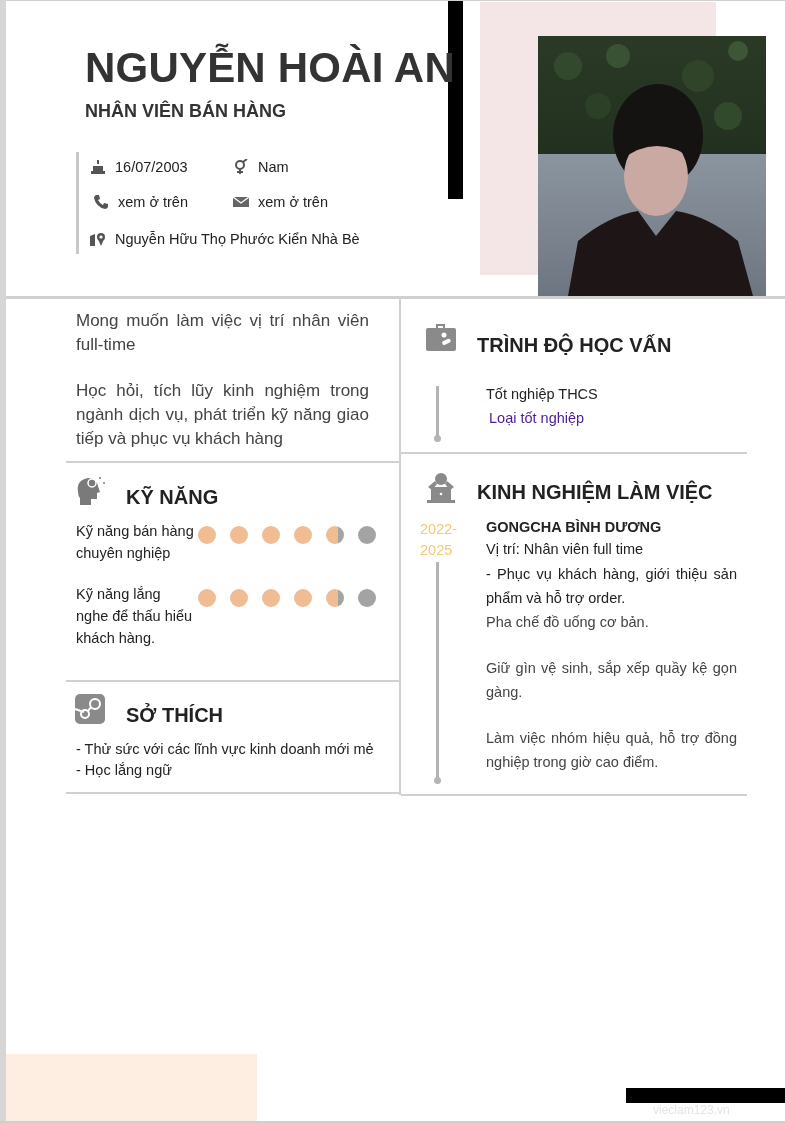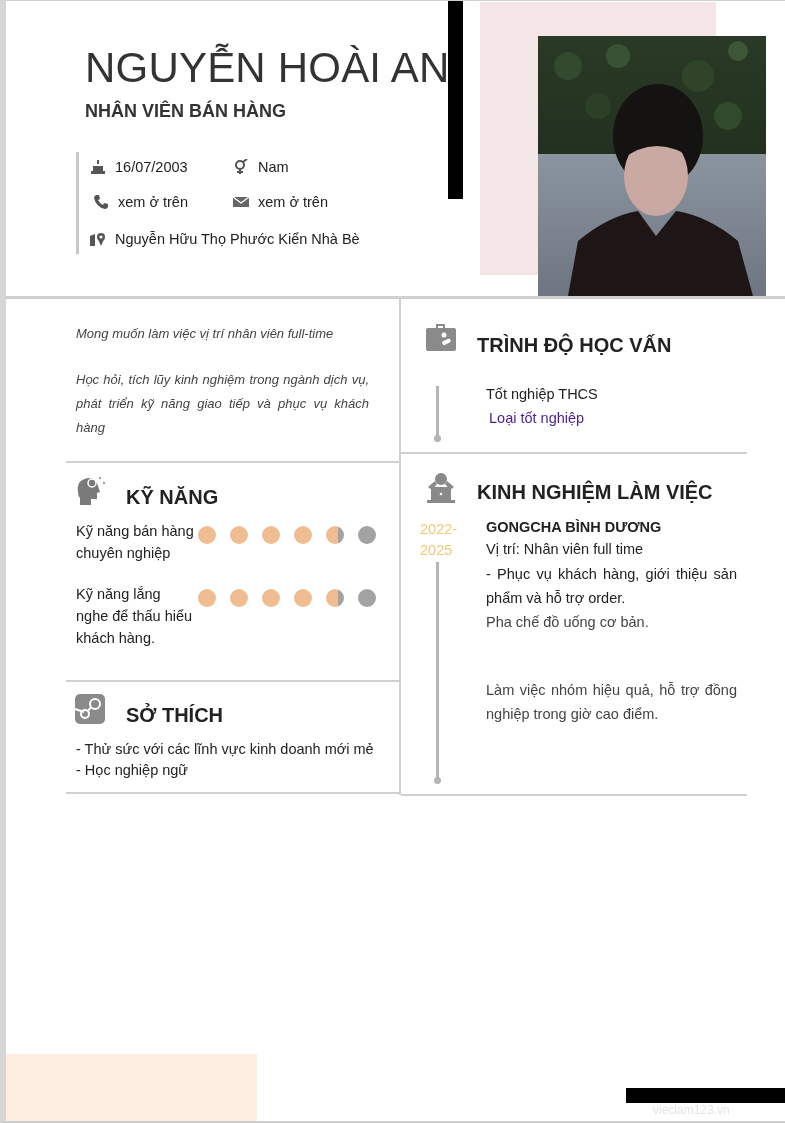--- a/index.html
+++ b/index.html
@@ -8,32 +8,32 @@
 
   .page-edge { position: absolute; left: 0; top: 0; width: 6px; height: 1123px; background: #d6d6d6; }
   .page-top { position: absolute; left: 0; top: 0; width: 785px; height: 1px; background: #d0d0d0; }
   .page-bottom { position: absolute; left: 0; bottom: 0; width: 785px; height: 2px; background: #cfcfcf; }
 
   .pink-block { position: absolute; left: 480px; top: 2px; width: 236px; height: 273px; background: #f4e5e6; }
   .black-bar { position: absolute; left: 448px; top: 1px; width: 15px; height: 198px; background: #000; }
   .photo { position: absolute; left: 538px; top: 36px; width: 228px; height: 260px; overflow: hidden; background: #1c1a1a; }
   .photo svg { display: block; }
 
-  .name { position: absolute; left: 85px; top: 44px; font-size: 42px; font-weight: 400; color: #333; letter-spacing: 0.2px; white-space: nowrap; font-family: "Liberation Sans", sans-serif; }
+  .name { position: absolute; left: 85px; top: 44px; font-size: 42px; font-weight: 700; color: #333; letter-spacing: 0.2px; white-space: nowrap; font-family: "Liberation Sans", sans-serif; }
   .title { position: absolute; left: 85px; top: 101px; font-size: 18px; font-weight: 700; color: #333; white-space: nowrap; }
 
   .contact-box { position: absolute; left: 76px; top: 152px; width: 330px; height: 102px; border-left: 3px solid #c8c8c8; }
   .contact-item { position: absolute; display: flex; align-items: center; font-size: 14.5px; color: #222; white-space: nowrap; justify-content: space-between; }
   .contact-item .ic { width: 18px; height: 18px; display: inline-flex; align-items: center; justify-content: center; margin-right: 8px; }
 
   .hr-top { position: absolute; left: 6px; top: 296px; width: 779px; height: 3px; background: #d0d0d0; }
 
   .vdiv { position: absolute; left: 399px; top: 299px; width: 2px; height: 496px; background: #d0d0d0; }
 
-  .objective { position: absolute; left: 76px; top: 322px; width: 293px; font-size: 13px; line-height: 24px; color: #444; text-align: justify; font-style: italic; }
+  .objective { position: absolute; left: 76px; top: 309px; width: 293px; font-size: 17px; line-height: 24px; color: #444; text-align: justify; }
   .objective p { margin-bottom: 22px; }
 
   .hline { position: absolute; height: 2px; background: #d0d0d0; }
 
   .sec-head { position: absolute; display: flex; align-items: center; }
   .sec-head .sec-ic { width: 32px; height: 32px; display: flex; align-items: center; justify-content: center; }
   .sec-head .sec-title { font-size: 20px; font-weight: 700; color: #222; white-space: nowrap; }
 
   .skill-row { position: absolute; left: 76px; width: 320px; }
   .skill-name { position: absolute; left: 0; top: 0; width: 120px; font-size: 14.5px; line-height: 22px; color: #222; }
@@ -209,21 +209,21 @@
         <circle cx="11" cy="21" r="4" fill="none" stroke="#fff" stroke-width="2"></circle>
         <line x1="17" y1="14" x2="14" y2="18" stroke="#fff" stroke-width="2"></line>
         <path d="M1 16 L10 19" stroke="#fff" stroke-width="2"></path>
       </svg>
   </span>
   <span class="sec-title" style="margin-left:20px; margin-top:14px;">SỞ THÍCH</span>
 </div>
 
 <div class="hobbies">
   <div>- Thử sức với các lĩnh vực kinh doanh mới mẻ</div>
-  <div>- Học nghiệp ngữ</div>
+  <div>- Học lắng ngữ</div>
 </div>
 <div class="hline" style="left:66px; top:792px; width:334px;"></div>
 
 <div class="sec-head" style="left:425px; top:318px;">
   <span class="sec-ic">
     <svg width="32" height="32" viewBox="0 0 32 32">
         <path d="M12 6 L12 3 L19 3 L19 6" fill="none" stroke="#8a8a8a" stroke-width="2"></path>
         <rect x="1" y="6" width="30" height="23" rx="2" fill="#8a8a8a"></rect>
         <circle cx="19" cy="13" r="2.5" fill="#fff"></circle>
         <rect x="17" y="18" width="9" height="4" rx="2" transform="rotate(-25 21 20)" fill="#fff"></rect>
@@ -259,20 +259,21 @@
 </div>
 <div class="timeline-line" style="left:436px; top:562px; height:218px;"></div>
 <div class="timeline-dot" style="left:434px; top:777px;"></div>
 
 <div class="company">GONGCHA BÌNH DƯƠNG</div>
 <div class="position">Vị trí: Nhân viên full time</div>
 <div class="exp-desc">
   <p class="dark">- Phục vụ khách hàng, giới thiệu sản phẩm và hỗ trợ order.</p>
   <p class="muted">Pha chế đồ uống cơ bản.</p>
   <div class="blank"></div>
+  <p class="muted">Giữ gìn vệ sinh, sắp xếp quầy kệ gọn gàng.</p>
   <div class="blank"></div>
   <p class="muted">Làm việc nhóm hiệu quả, hỗ trợ đồng nghiệp trong giờ cao điểm.</p>
 </div>
 
 <div class="hline" style="left:401px; top:794px; width:346px;"></div>
 
 <div class="peach-block"></div>
 <div class="bottom-bar"></div>
 <div class="watermark">vieclam123.vn</div>
 <div class="page-bottom"></div>

